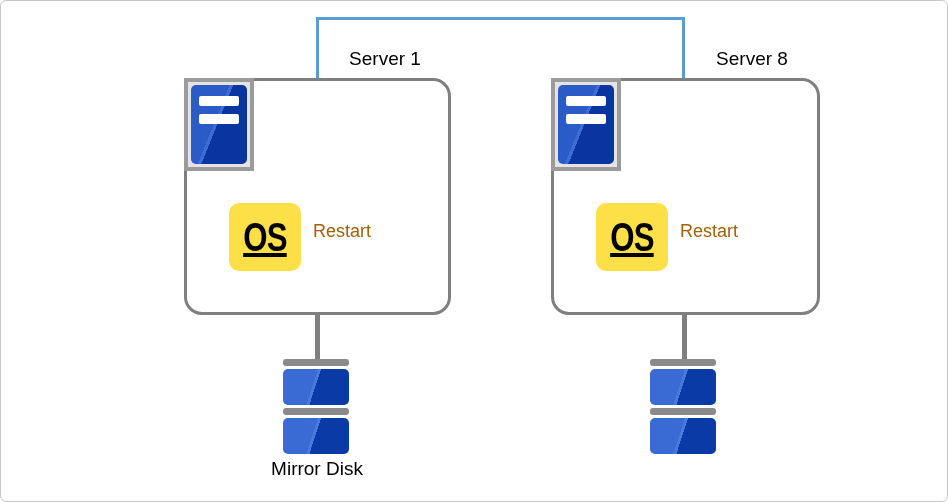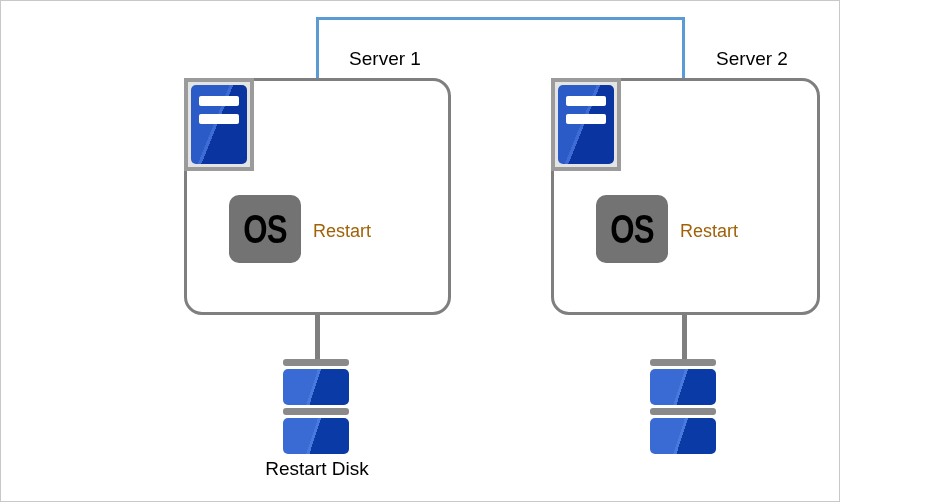--- a/index.html
+++ b/index.html
@@ -1,18 +1,18 @@
 <!DOCTYPE html>
 <html><head>
 <meta charset="utf-8">
 <style>
   html,body{margin:0;padding:0;background:#fff;font-family:"Liberation Sans",sans-serif;}
   .canvas{
-    position:relative;width:840px;height:502px;box-sizing:border-box;
-    background:#fff;border:1px solid #C8C8C8;border-radius:0;overflow:hidden;
+    position:relative;width:948px;height:502px;box-sizing:border-box;
+    background:#fff;border:1px solid #C8C8C8;border-radius:6px;overflow:hidden;
   }
   
   .heartbeat{
     position:absolute;left:315px;top:16px;width:369px;height:61px;box-sizing:border-box;
     border:3px solid #5B9BD5;border-bottom:none;
   }
   
   .group{position:absolute;top:0;height:502px;}
   .g1{left:183px;width:300px;}
   .g2{left:550px;width:300px;}
@@ -32,22 +32,22 @@
   }
   .tower{
     position:absolute;left:3px;top:3px;width:56px;height:79px;border-radius:5px;
     background:linear-gradient(112deg,#2B5BC7 0 44%,#3E6CD4 44% 48%,#0A35A0 48%);
   }
   .tower-bar{position:absolute;left:8px;width:40px;height:10px;background:#fff;border-radius:2px;}
   .tower-bar.b1{top:11px;}
   .tower-bar.b2{top:29px;}
   
   .os-badge{
-    position:absolute;left:45px;top:194px;width:72px;height:68px;border-radius:10px;
-    background:#737373;display:flex;align-items:center;justify-content:center;z-index:2;
+    position:absolute;left:45px;top:202px;width:72px;height:68px;border-radius:10px;
+    background:#fde047;display:flex;align-items:center;justify-content:center;z-index:2;text-decoration:underline;
   }
   .os-badge span{
     font-size:40px;font-weight:bold;color:#000;letter-spacing:-1px;
     transform:scaleX(0.78);display:inline-block;
   }
   .action-label{
     position:absolute;left:129px;top:221px;font-size:18px;line-height:18px;color:#a16207;white-space:nowrap;
   }
   
   .stem{position:absolute;left:131px;top:313px;width:5px;height:46px;background:#7F7F7F;}
@@ -83,25 +83,25 @@
       <span>OS</span>
     </div>
     <div class="action-label">Restart</div>
     <div class="stem"></div>
     <div class="disk">
       <div class="disk-sep"></div>
       <div class="disk-platter"></div>
       <div class="disk-sep"></div>
       <div class="disk-platter"></div>
     </div>
-    <div class="mirror-label">Restart Disk</div>
+    <div class="mirror-label">Mirror Disk</div>
   </div>
 
   <div class="group g2">
-    <div class="server-label">Server 2</div>
+    <div class="server-label">Server 8</div>
     <div class="server-box"></div>
     <div class="icon-frame">
       <div class="tower">
         <div class="tower-bar b1"></div>
         <div class="tower-bar b2"></div>
       </div>
     </div>
     <div class="os-badge">
       <span>OS</span>
     </div>

